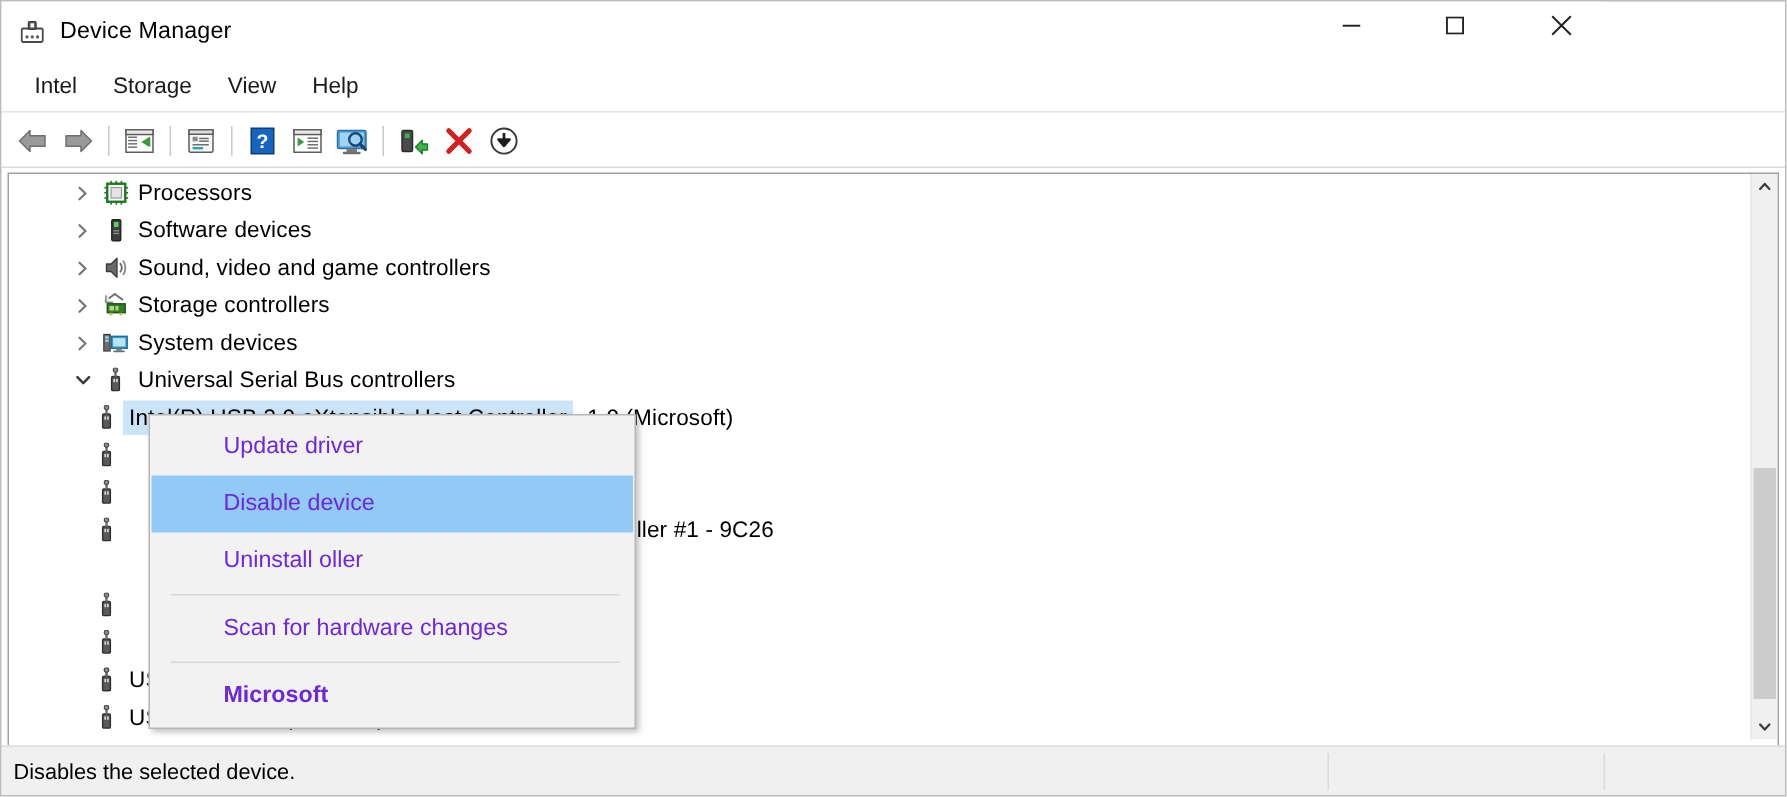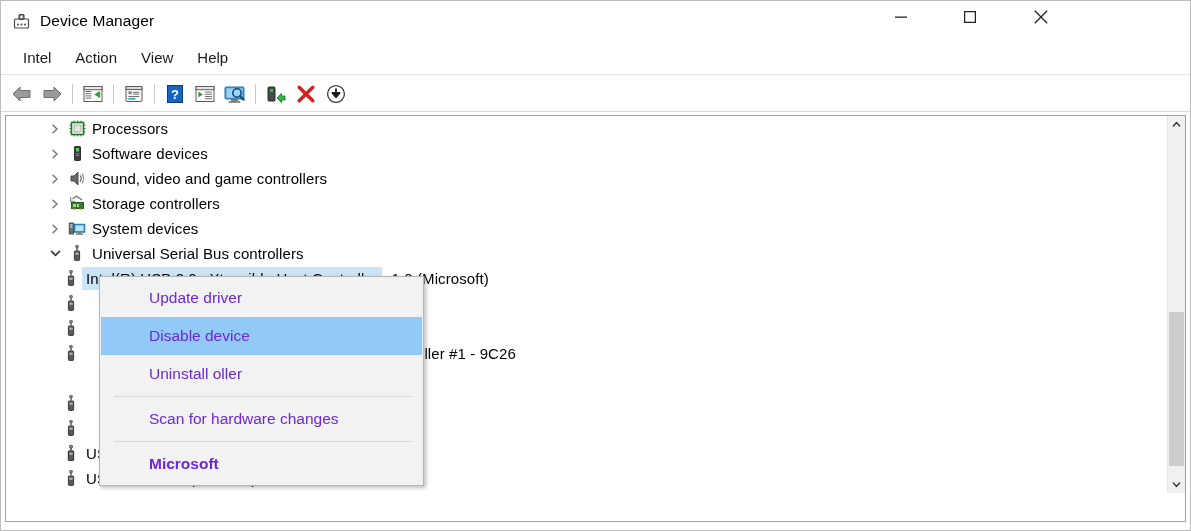--- a/index.html
+++ b/index.html
@@ -240,21 +240,21 @@
     </div>
     <div class="winbtn" id="btn-close">
       <svg width="14" height="14" viewBox="0 0 14 14">
         <path d="M0.8 0.8 L13.2 13.2 M13.2 0.8 L0.8 13.2" stroke="#222222" stroke-width="1.3" fill="none"></path>
       </svg>
     </div>
   </div>
 
   <div id="menubar">
     <div class="menu-item">Intel</div>
-    <div class="menu-item">Action</div>
+    <div class="menu-item">Storage</div>
     <div class="menu-item">View</div>
     <div class="menu-item">Help</div>
   </div>
 
   <div id="toolbar">
 
     <div class="tb-btn">
       <svg width="22" height="20" viewBox="0 0 22 20">
         <path d="M9 3 L2 10 L9 17 L9 13.5 L19 13.5 L19 6.5 L9 6.5 Z" fill="#9a9a9a" stroke="#6f6f6f" stroke-width="1" stroke-linejoin="round"></path>
       </svg>
@@ -627,14 +627,19 @@
   <div id="ctxmenu">
     <div class="ctx-item">Update driver</div>
     <div class="ctx-item highlight">Disable device</div>
     <div class="ctx-item">Uninstall oller</div>
     <div class="ctx-sep"></div>
     <div class="ctx-item">Scan for hardware changes</div>
     <div class="ctx-sep"></div>
     <div class="ctx-item bold">Microsoft</div>
   </div>
 
+  <div id="statusbar">
+    <span id="status-text">Disables the selected device.</span>
+    <span class="status-div" style="left:884px"></span>
+    <span class="status-div" style="left:1068px"></span>
+  </div>
 
 </div>
 
 </body></html>

